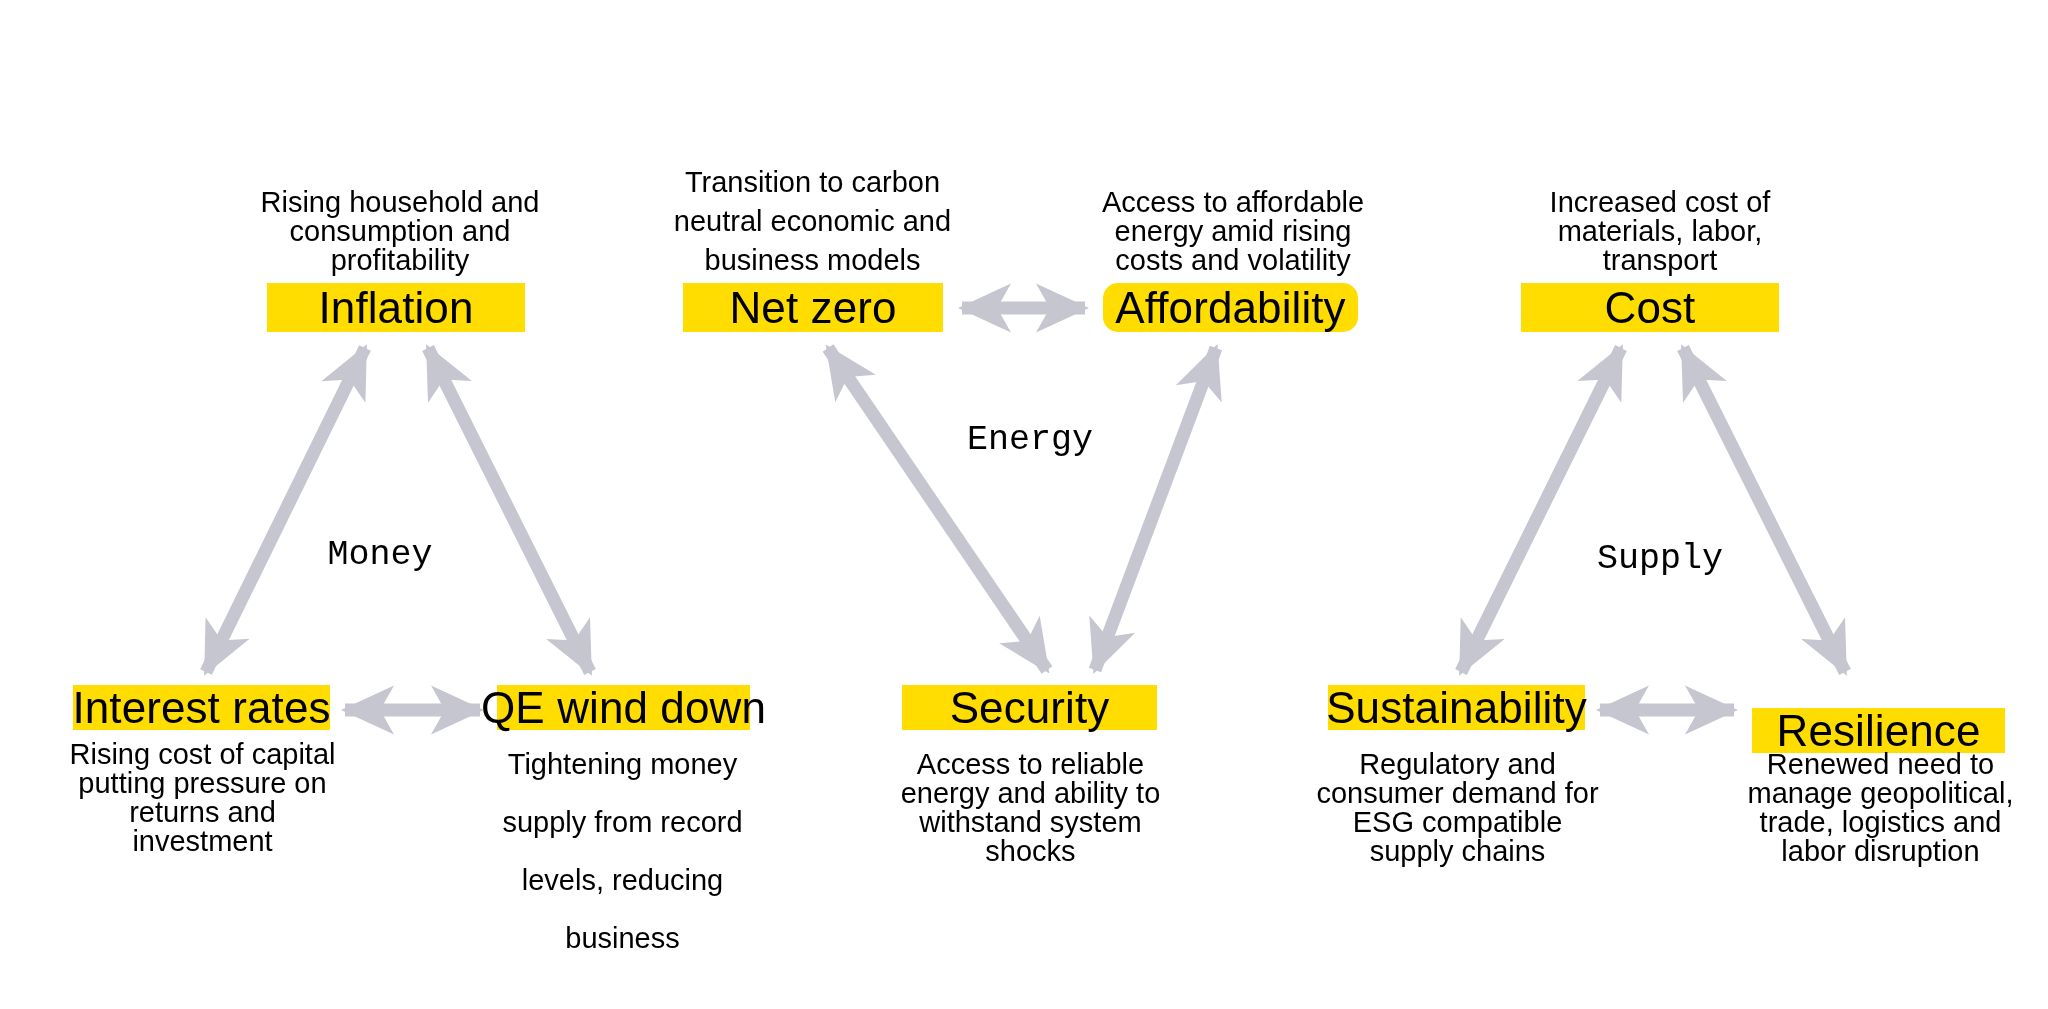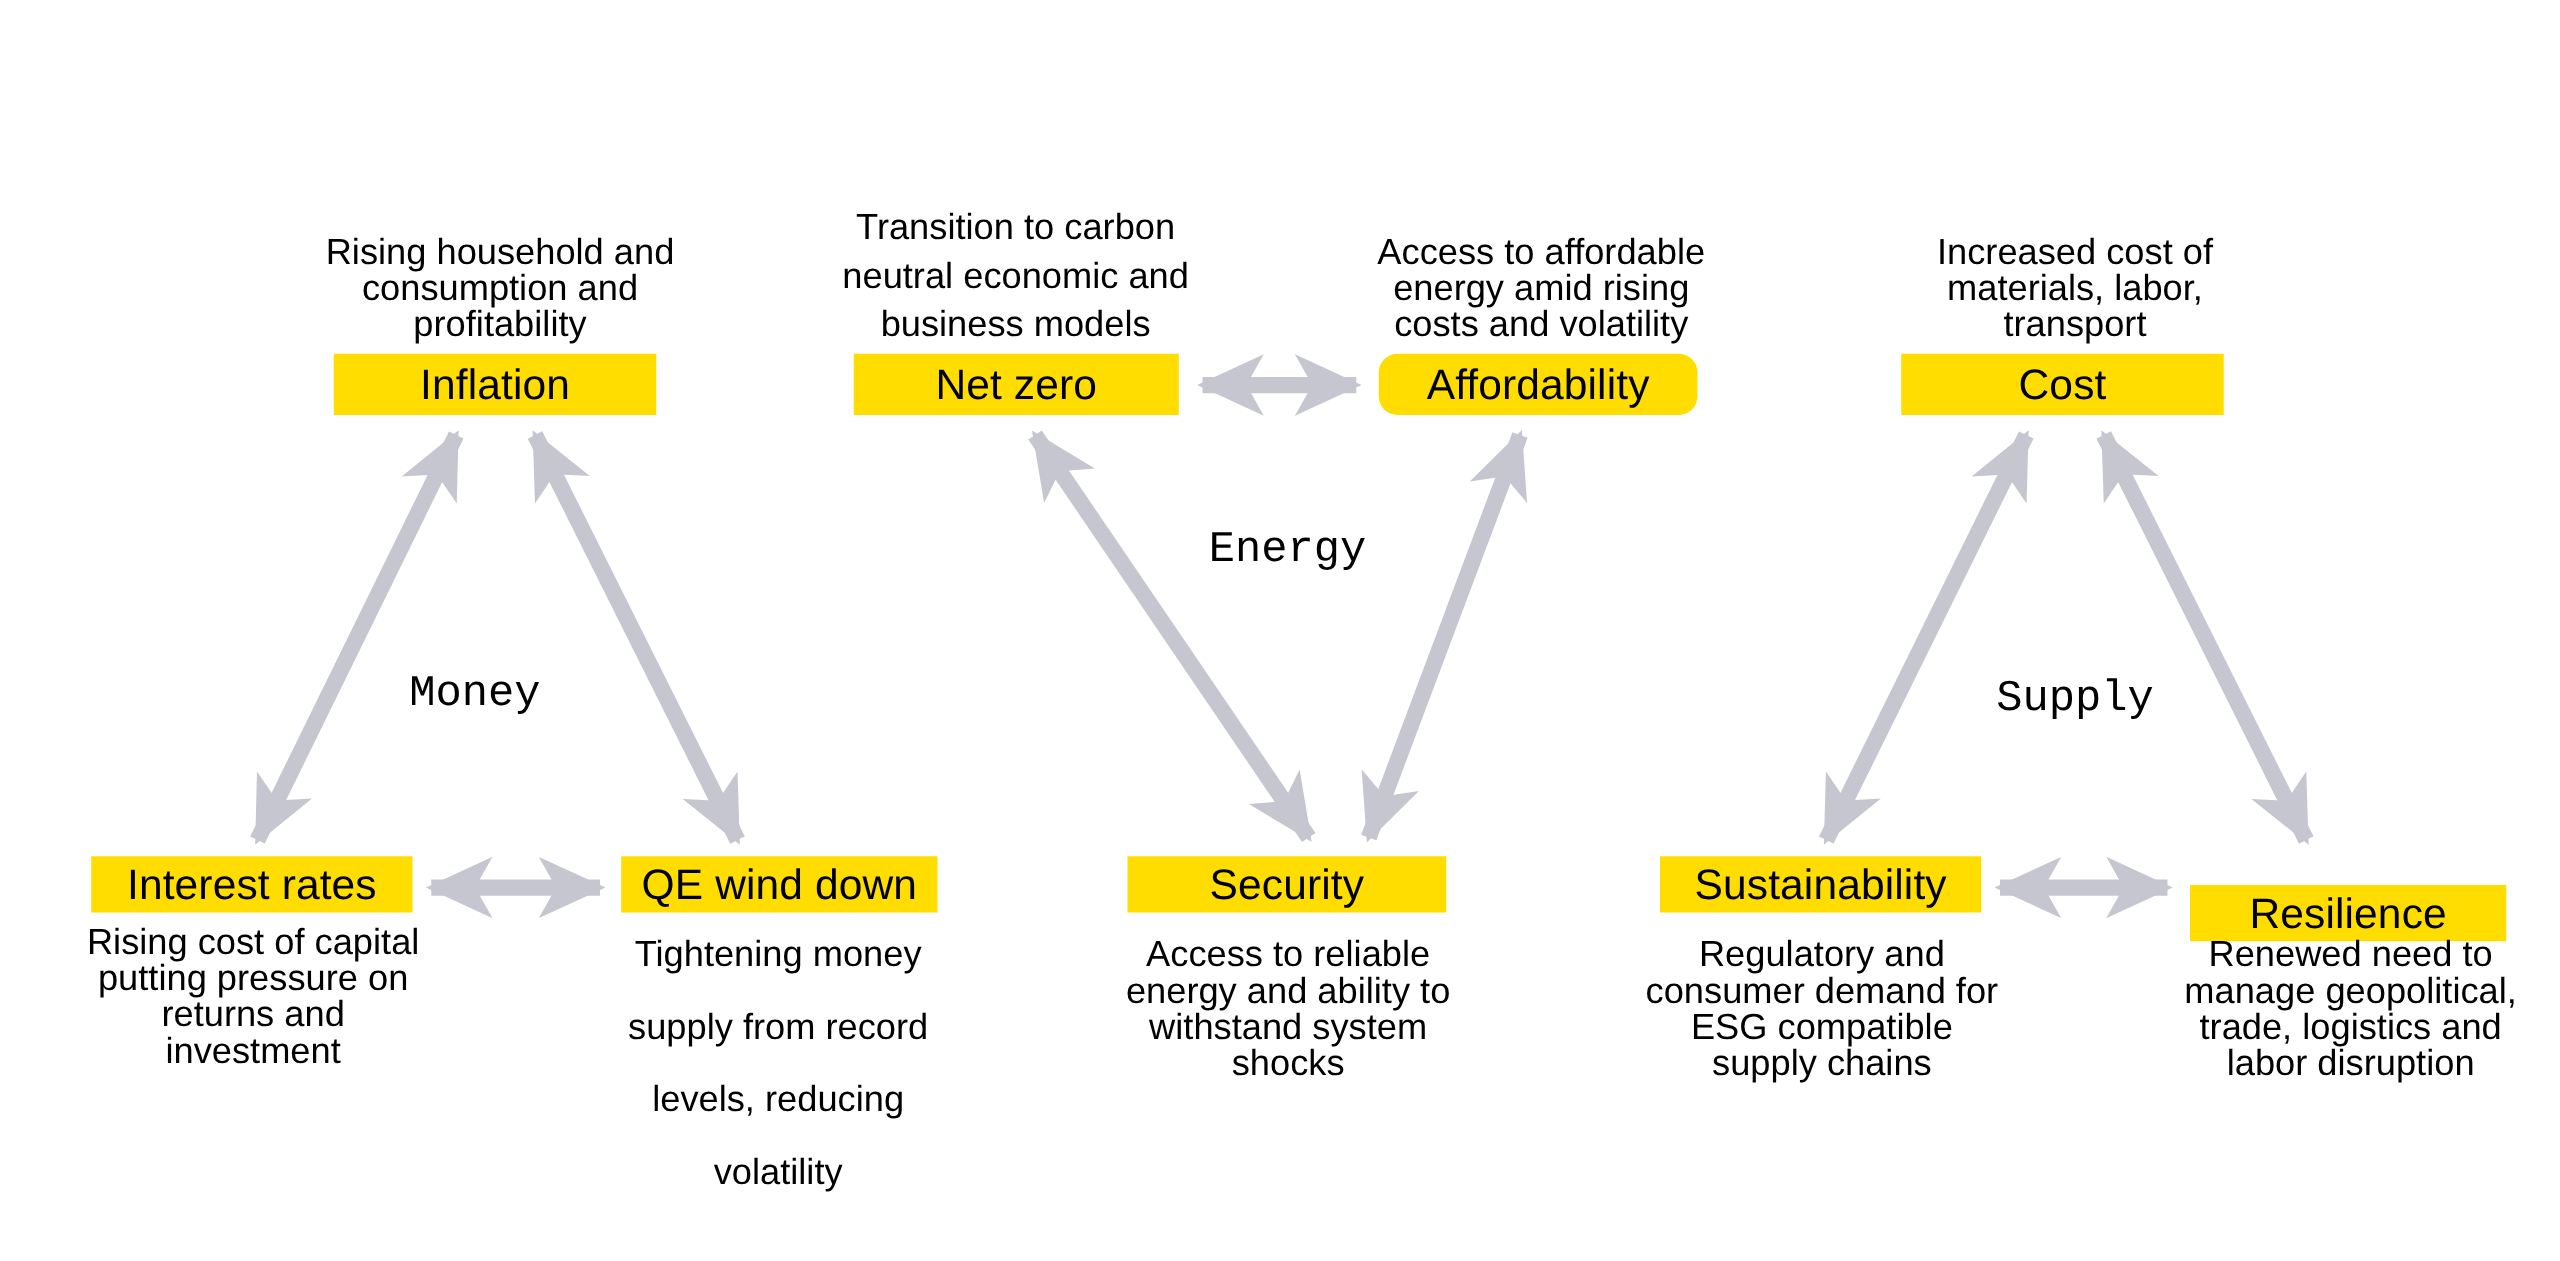--- a/index.html
+++ b/index.html
@@ -23,21 +23,21 @@
     width: 2048px;
     height: 1009px;
     pointer-events: none;
   }
   .chip {
     position: absolute;
     background: #FFDD00;
     display: flex;
     align-items: center;
     justify-content: center;
-    font-size: 34px;
+    font-size: 44px;
     line-height: 1;
     letter-spacing: 0.1px;
     color: #000000;
     white-space: nowrap;
   }
   .desc {
     position: absolute;
     font-size: 29px;
     line-height: 1.0;
     text-align: center;
@@ -98,21 +98,21 @@
     <span>putting pressure on</span>
     <span>returns and</span>
     <span>investment</span>
   </div>
 
   <div class="chip" style="left:497px; top:685px; width:253px; height:45px;">QE wind down</div>
   <div class="desc below" style="left:470px; top:750px; width:305px; height:160px;gap:29px;">
     <span>Tightening money</span>
     <span>supply from record</span>
     <span>levels, reducing</span>
-    <span>volatility</span>
+    <span>business</span>
   </div>
 
   <div class="desc above" style="left:660px; top:120px; width:305px; height:155px;gap:10px;">
     <span>Transition to carbon</span>
     <span>neutral economic and</span>
     <span>business models</span>
   </div>
   <div class="chip" style="left:683px; top:283px; width:260px; height:49px;">Net zero</div>
 
   <div class="desc above" style="left:1098px; top:120px; width:270px; height:155px;">

